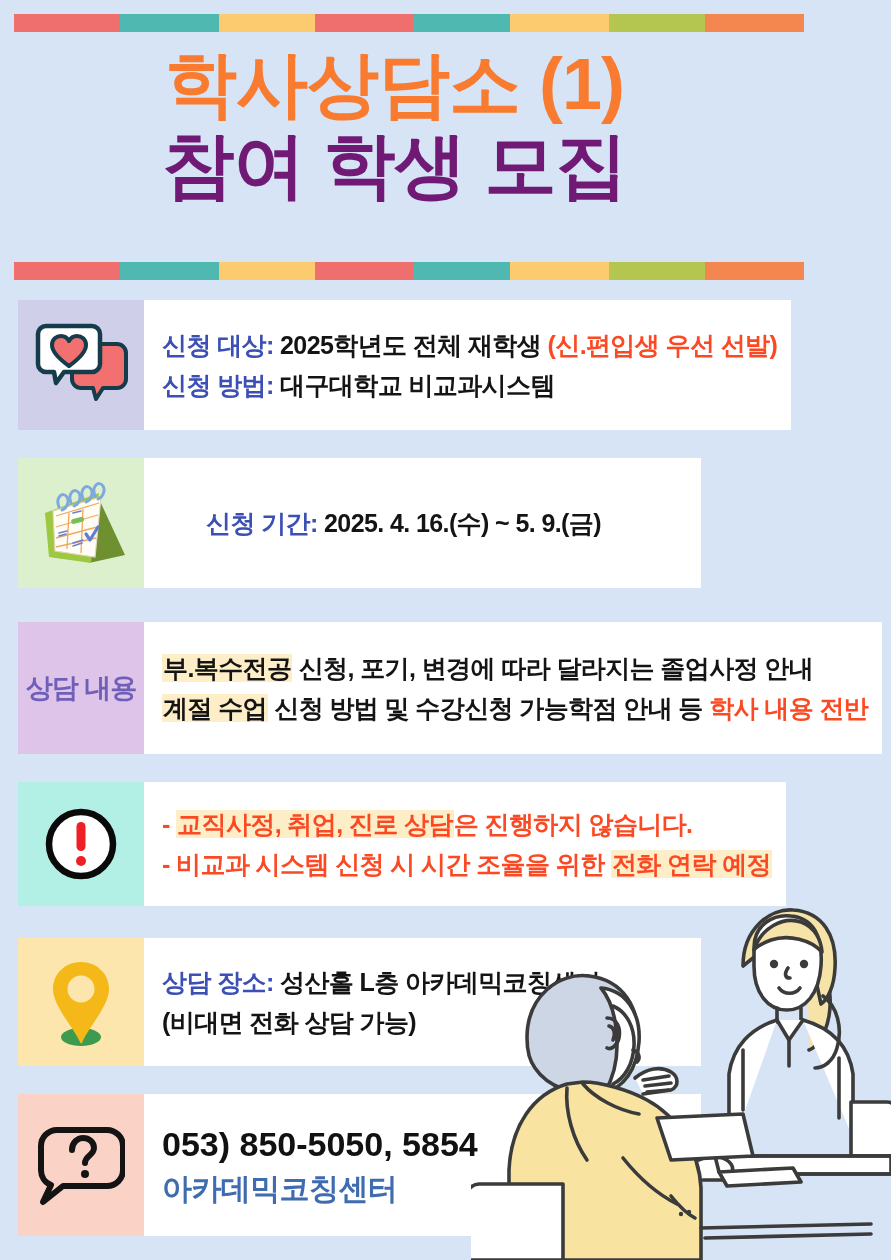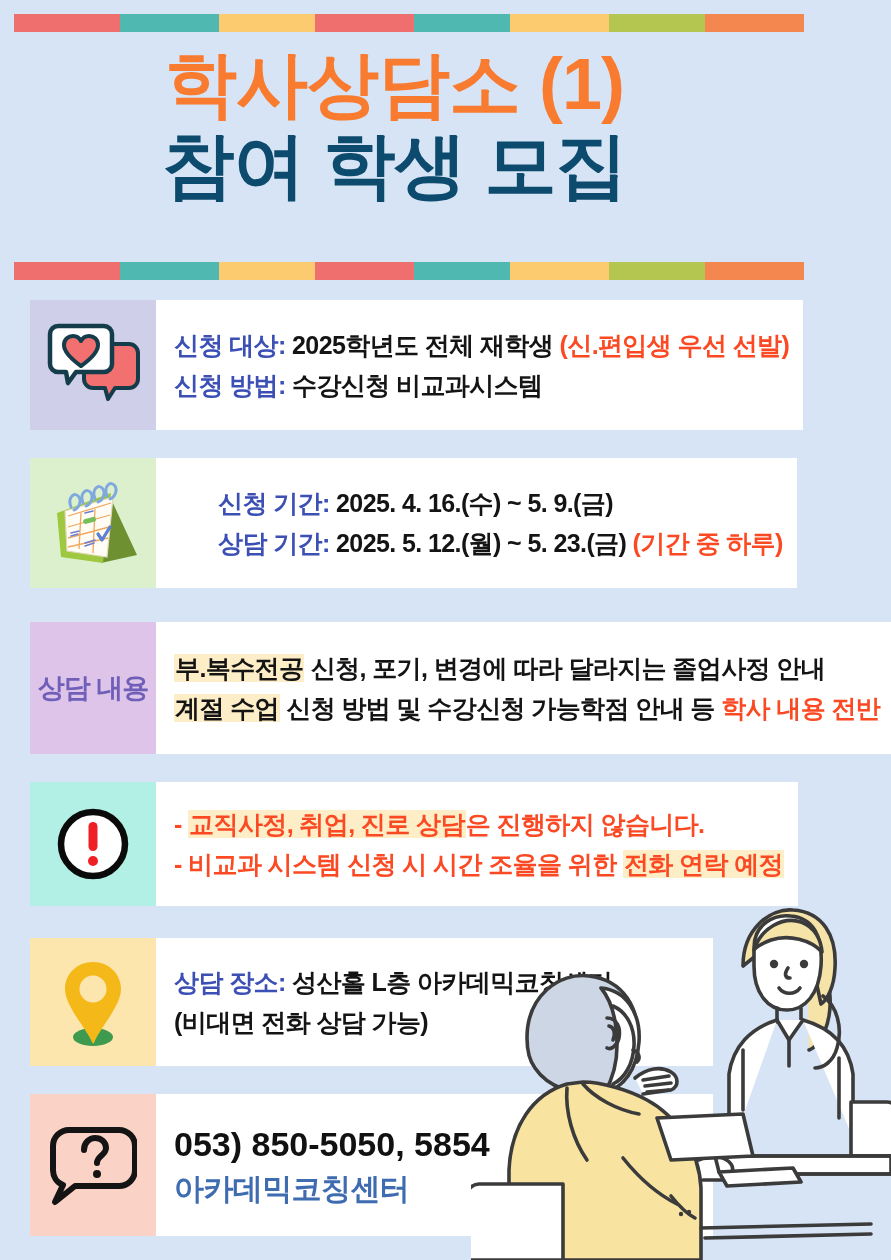--- a/index.html
+++ b/index.html
@@ -43,26 +43,26 @@
     text-align: center;
   }
   .title-line {
     font-weight: 900;
     font-size: 72px;
     line-height: 1.12;
     letter-spacing: -1px;
     white-space: nowrap;
   }
   .title-line-1 { color: #f97b30; }
-  .title-line-2 { color: #0c4a6e; }
+  .title-line-2 { color: #701a75; }
 
   
   .row {
     position: absolute;
-    left: 30px;
+    left: 18px;
     width: 683px;
     display: flex;
     background: #ffffff;
     z-index: 3;
     border-radius: 25px;
   }
   .row-icon {
     width: 126px;
     flex: 0 0 126px;
     display: flex;
@@ -209,21 +209,21 @@
       </svg>
     </div>
     <div class="row-body">
       <div class="line">
         <span class="lbl">신청 대상:</span>
         <span class="navy">2025학년도 전체 재학생</span>
         <span class="red">(신.편입생 우선 선발)</span>
       </div>
       <div class="line">
         <span class="lbl">신청 방법:</span>
-        <span class="navy">수강신청 비교과시스템</span>
+        <span class="navy">대구대학교 비교과시스템</span>
       </div>
     </div>
   </div>
 
   <div class="row" id="row-period">
     <div class="row-icon">
       <svg width="104" height="92" viewBox="0 0 104 92">
 
         <path d="M70 22 L96 78 L60 86 Z" fill="#6e9030"></path>
 
@@ -258,25 +258,20 @@
         </g>
 
         <path d="M57 57 L61 63 L69 50" stroke="#5a7fd4" stroke-width="3.2" fill="none" stroke-linecap="round" stroke-linejoin="round"></path>
       </svg>
     </div>
     <div class="row-body">
       <div class="line">
         <span class="lbl">신청 기간:</span>
         <span class="navy">2025. 4. 16.(수) ~ 5. 9.(금)</span>
       </div>
-      <div class="line">
-        <span class="lbl">상담 기간:</span>
-        <span class="navy">2025. 5. 12.(월) ~ 5. 23.(금)</span>
-        <span class="red">(기간 중 하루)</span>
-      </div>
     </div>
   </div>
 
   <div class="row" id="row-notice">
     <div class="row-icon">
       <svg width="78" height="78" viewBox="0 0 78 78">
         <circle cx="39" cy="39" r="32" fill="#ffffff" stroke="#0a0a0a" stroke-width="6.5"></circle>
         <rect x="34.5" y="17" width="9" height="29" rx="4.5" fill="#ef1f26"></rect>
         <circle cx="39" cy="56" r="5" fill="#ef1f26"></circle>
       </svg>

